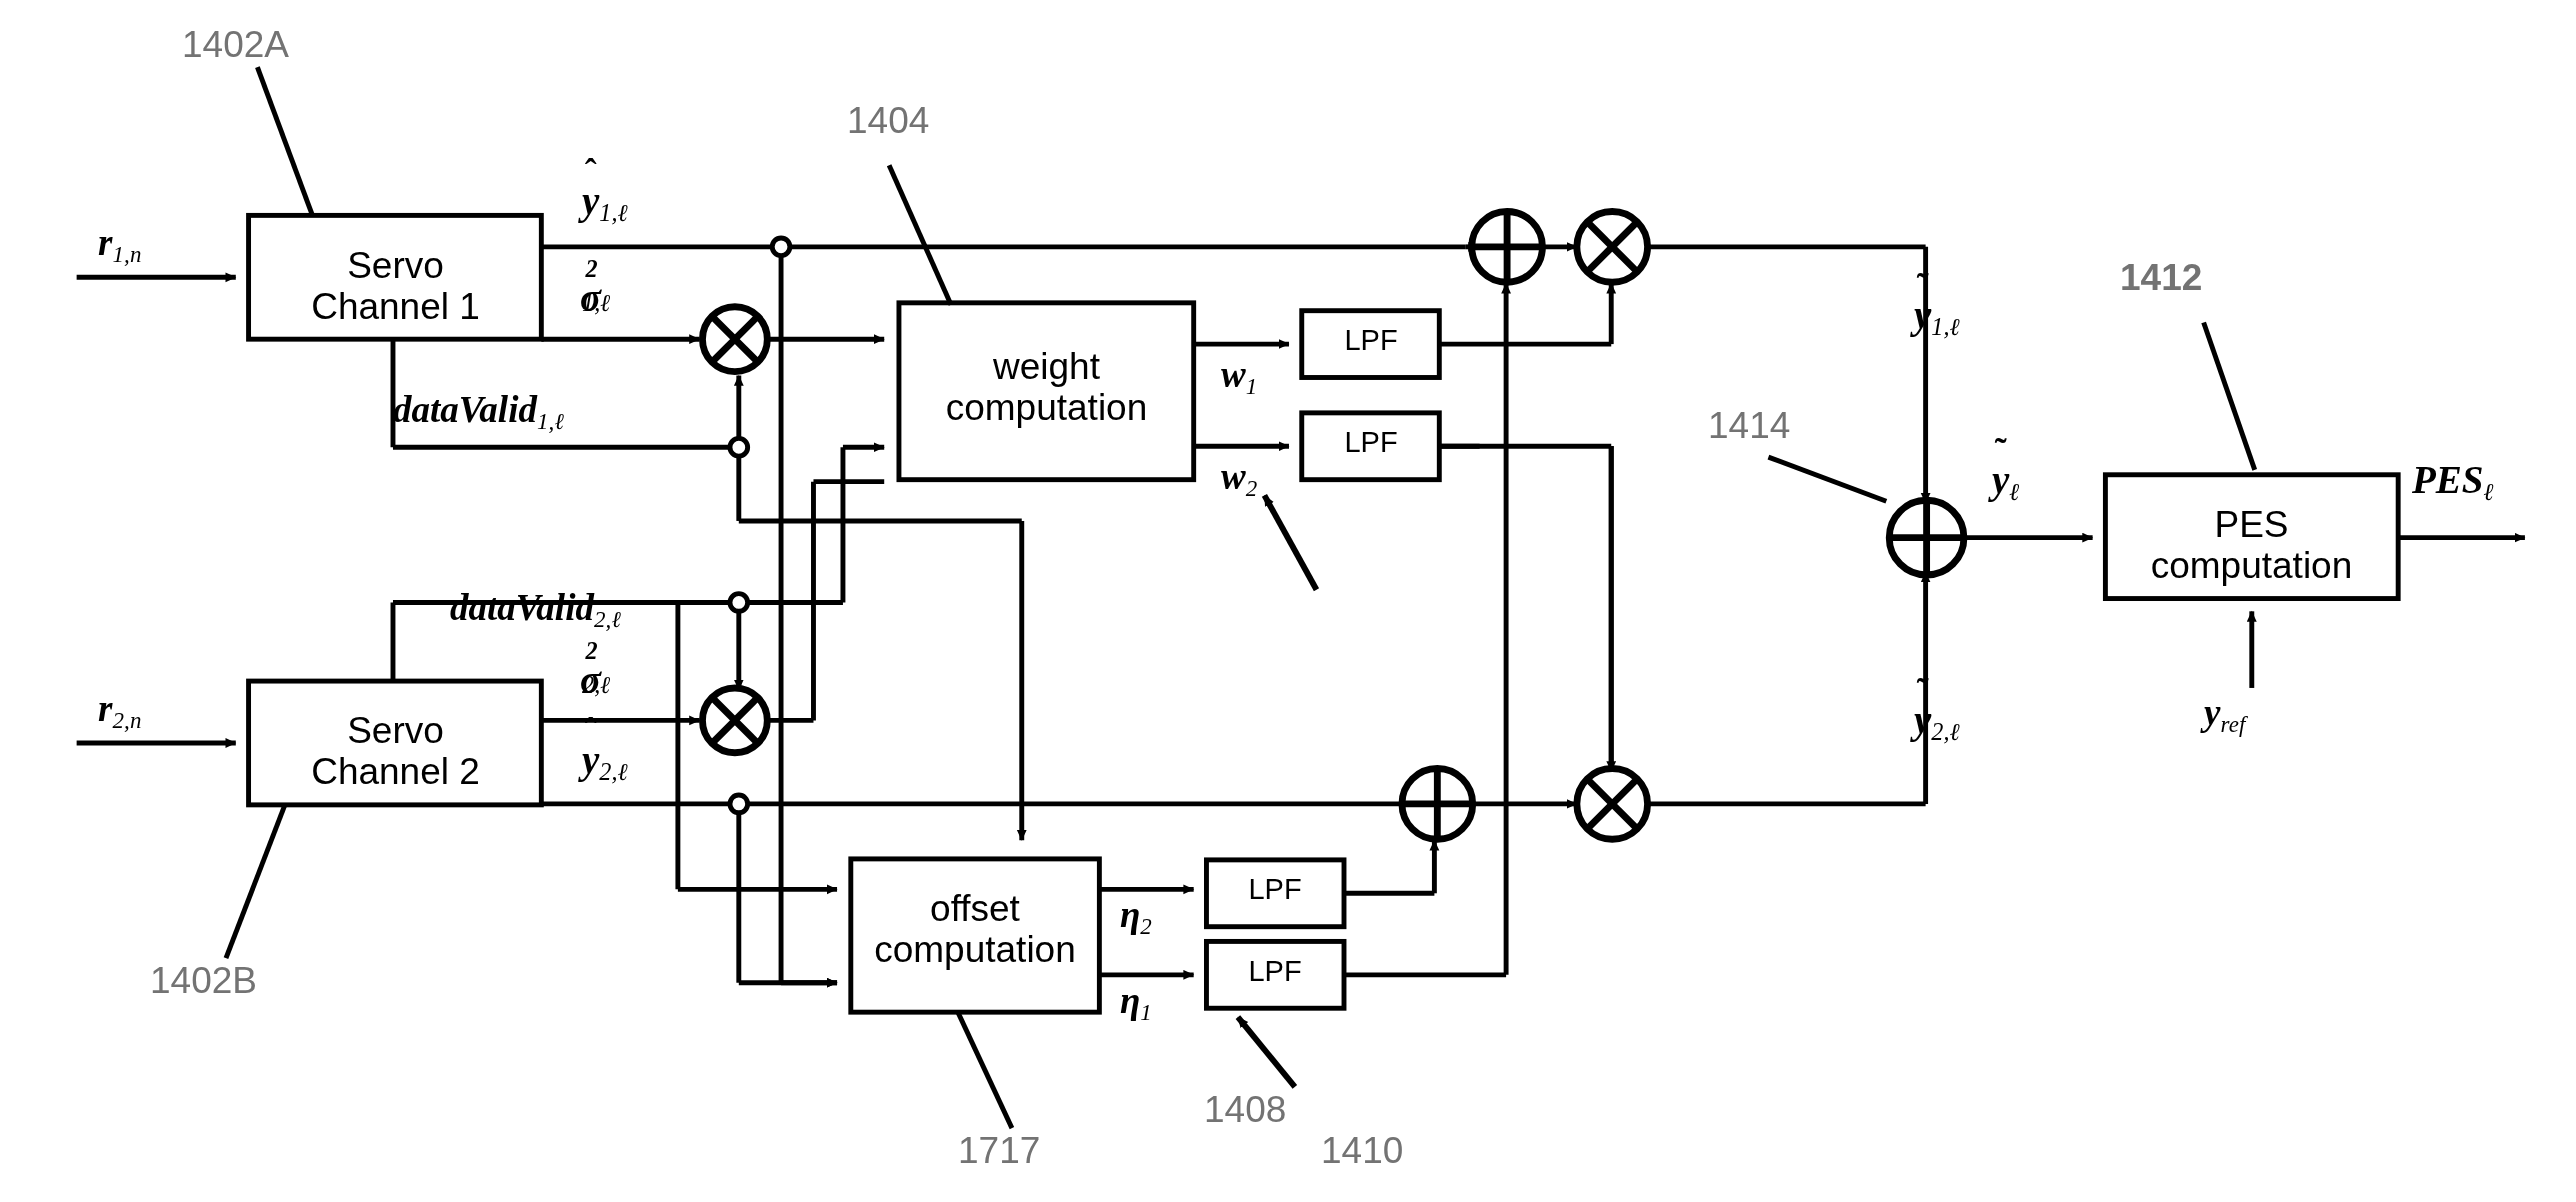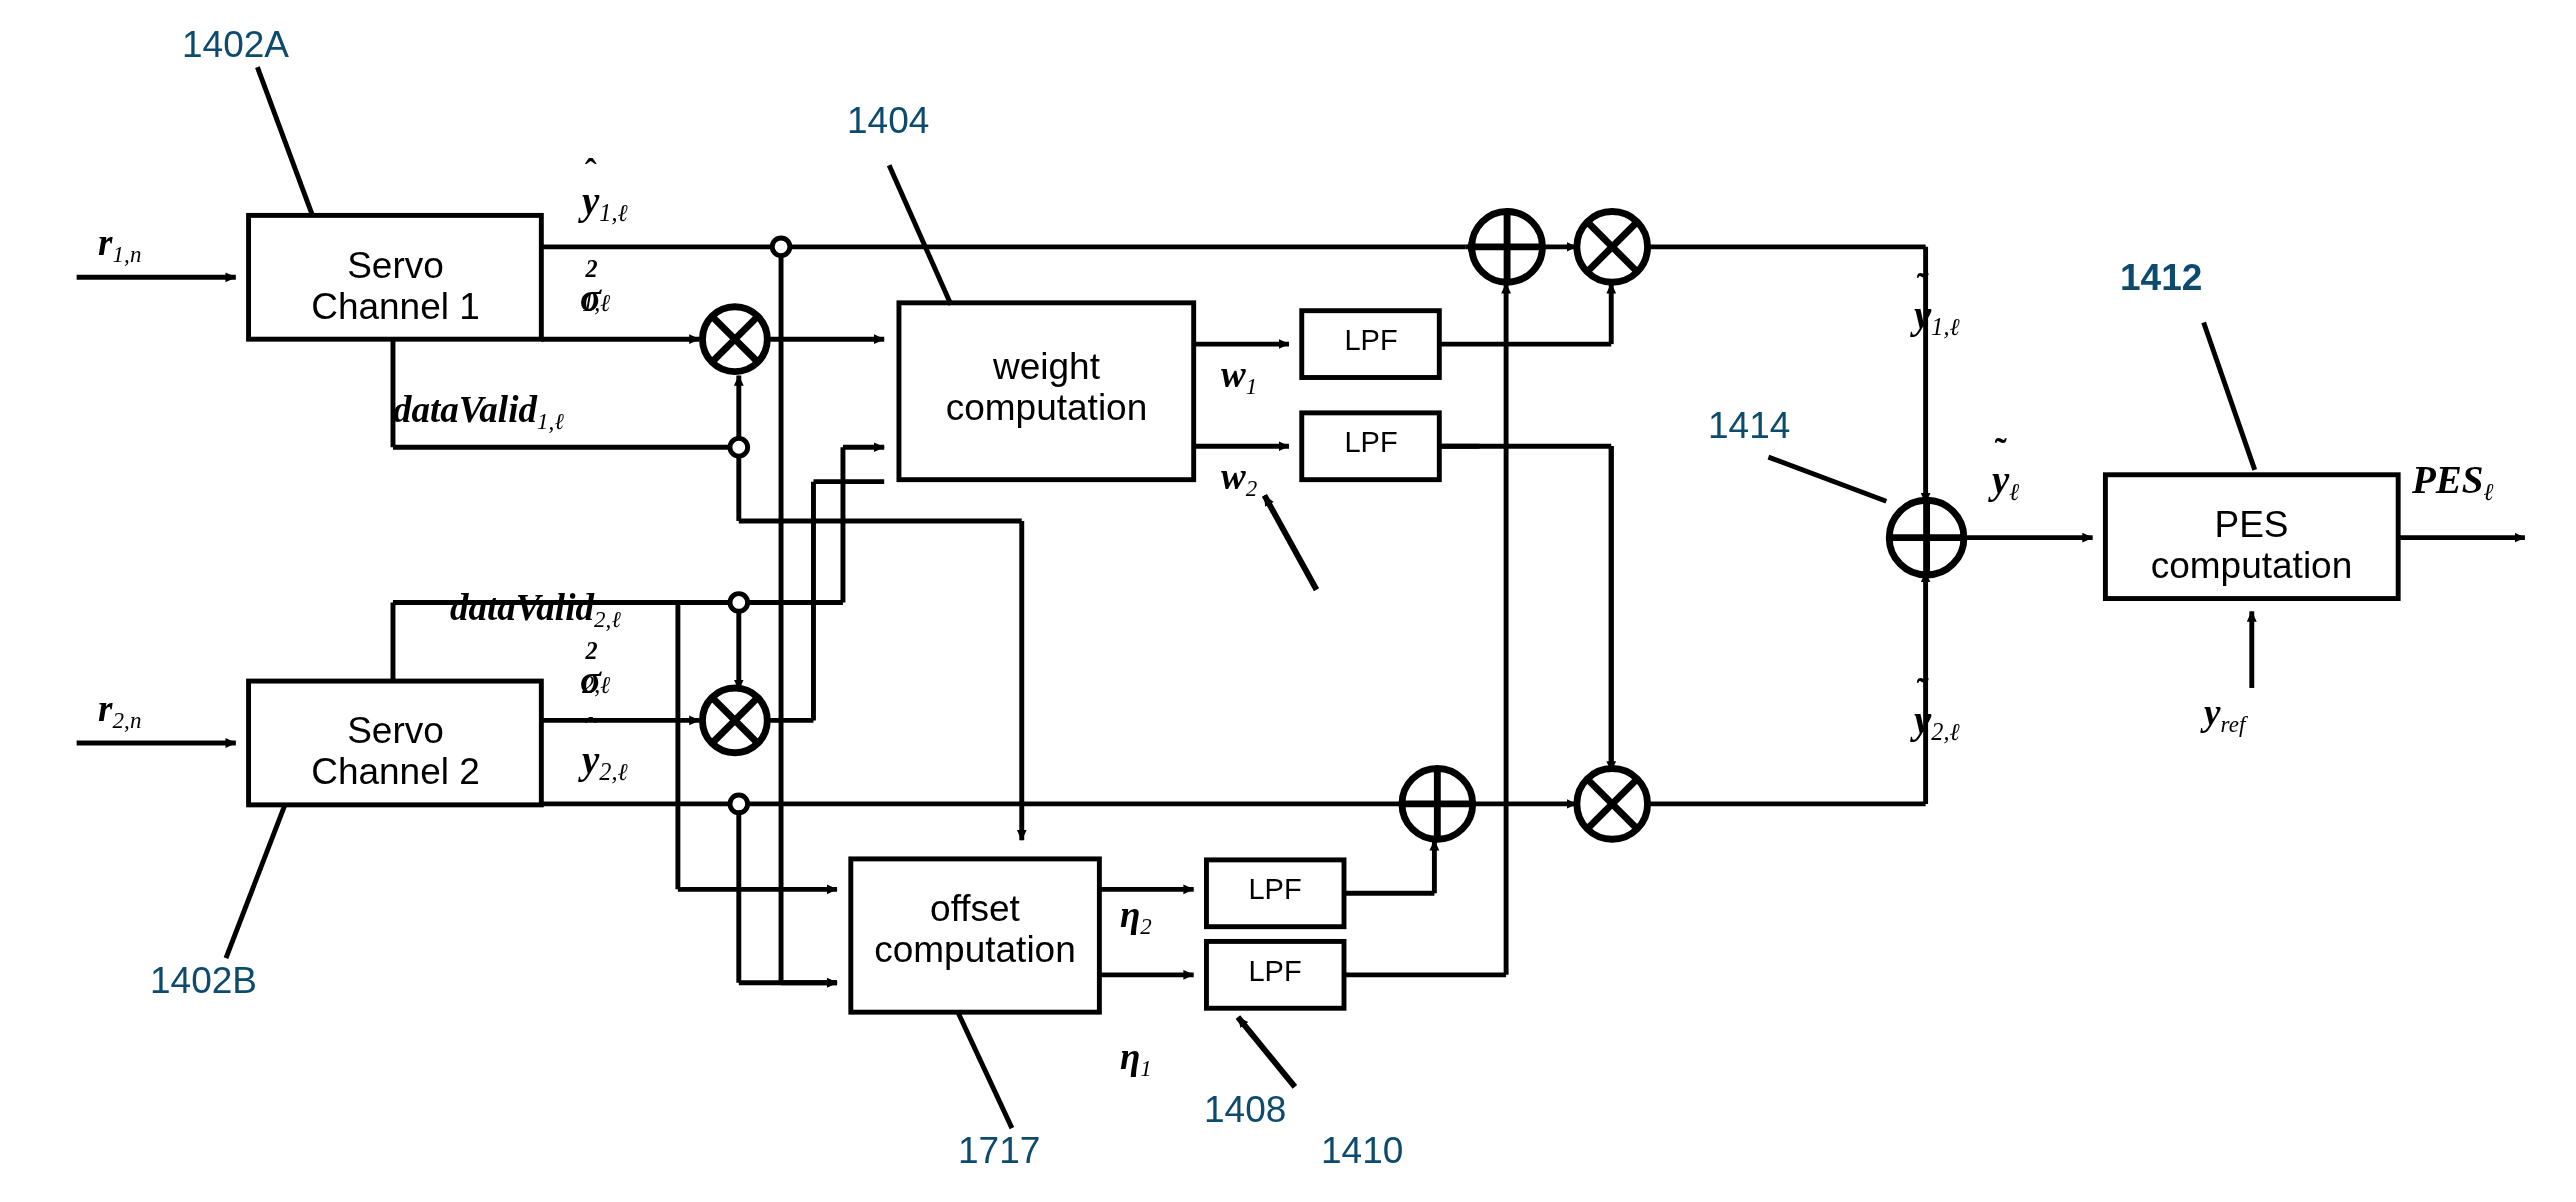--- a/index.html
+++ b/index.html
@@ -18,21 +18,21 @@
     pointer-events:none;
   }
   .blk-label.big{font-size:37px;}
   .blk-label.lpf{font-size:29px;}
 
   
   .refnum{
     position:absolute;
     font-family:"Liberation Sans",sans-serif;
     font-size:37px;
-    color:#0c4a6e;
+    color:#737373;
     white-space:nowrap;
   }
 
   
   .sig{
     position:absolute;
     font-family:"Liberation Serif",serif;
     font-style:italic;
     font-weight:bold;
     color:#000;
@@ -285,21 +285,21 @@
   <div class="sig sz38" style="left:450px;top:545px;margin-top:44px;">dataValid<span class="sub">2,ℓ</span></div>
 
   <div class="sig sz40" style="left:580px;top:660px;"><span class="stk">σ<span class="sup2">2</span><span class="sub2">2,ℓ</span></span></div>
 
   <div class="sig sz40" style="left:582px;top:740px;"><span class="acc">y<span class="mk">ˆ</span></span><span class="sub">2,ℓ</span></div>
 
   <div class="sig sz38" style="left:1221px;top:356px;">w<span class="sub">1</span></div>
   <div class="sig sz38" style="left:1221px;top:458px;">w<span class="sub">2</span></div>
 
   <div class="sig sz38" style="left:1120px;top:896px;">η<span class="sub">2</span></div>
-  <div class="sig sz38" style="left:1120px;top:1038px;">η<span class="sub">1</span></div>
+  <div class="sig sz38" style="left:1120px;top:982px;">η<span class="sub">1</span></div>
 
   <div class="sig sz40" style="left:1914px;top:295px;"><span class="acc">y<span class="mk">˜</span></span><span class="sub">1,ℓ</span></div>
 
   <div class="sig sz40" style="left:1914px;top:700px;"><span class="acc">y<span class="mk">˜</span></span><span class="sub">2,ℓ</span></div>
 
   <div class="sig sz40" style="left:1992px;top:460px;"><span class="acc">y<span class="mk">˜</span></span><span class="sub">ℓ</span></div>
 
   <div class="sig sz38" style="left:2204px;top:694px;">y<span class="sub">ref</span></div>
 
   <div class="sig sz40" style="left:2412px;top:460px;">PES<span class="sub">ℓ</span></div>

